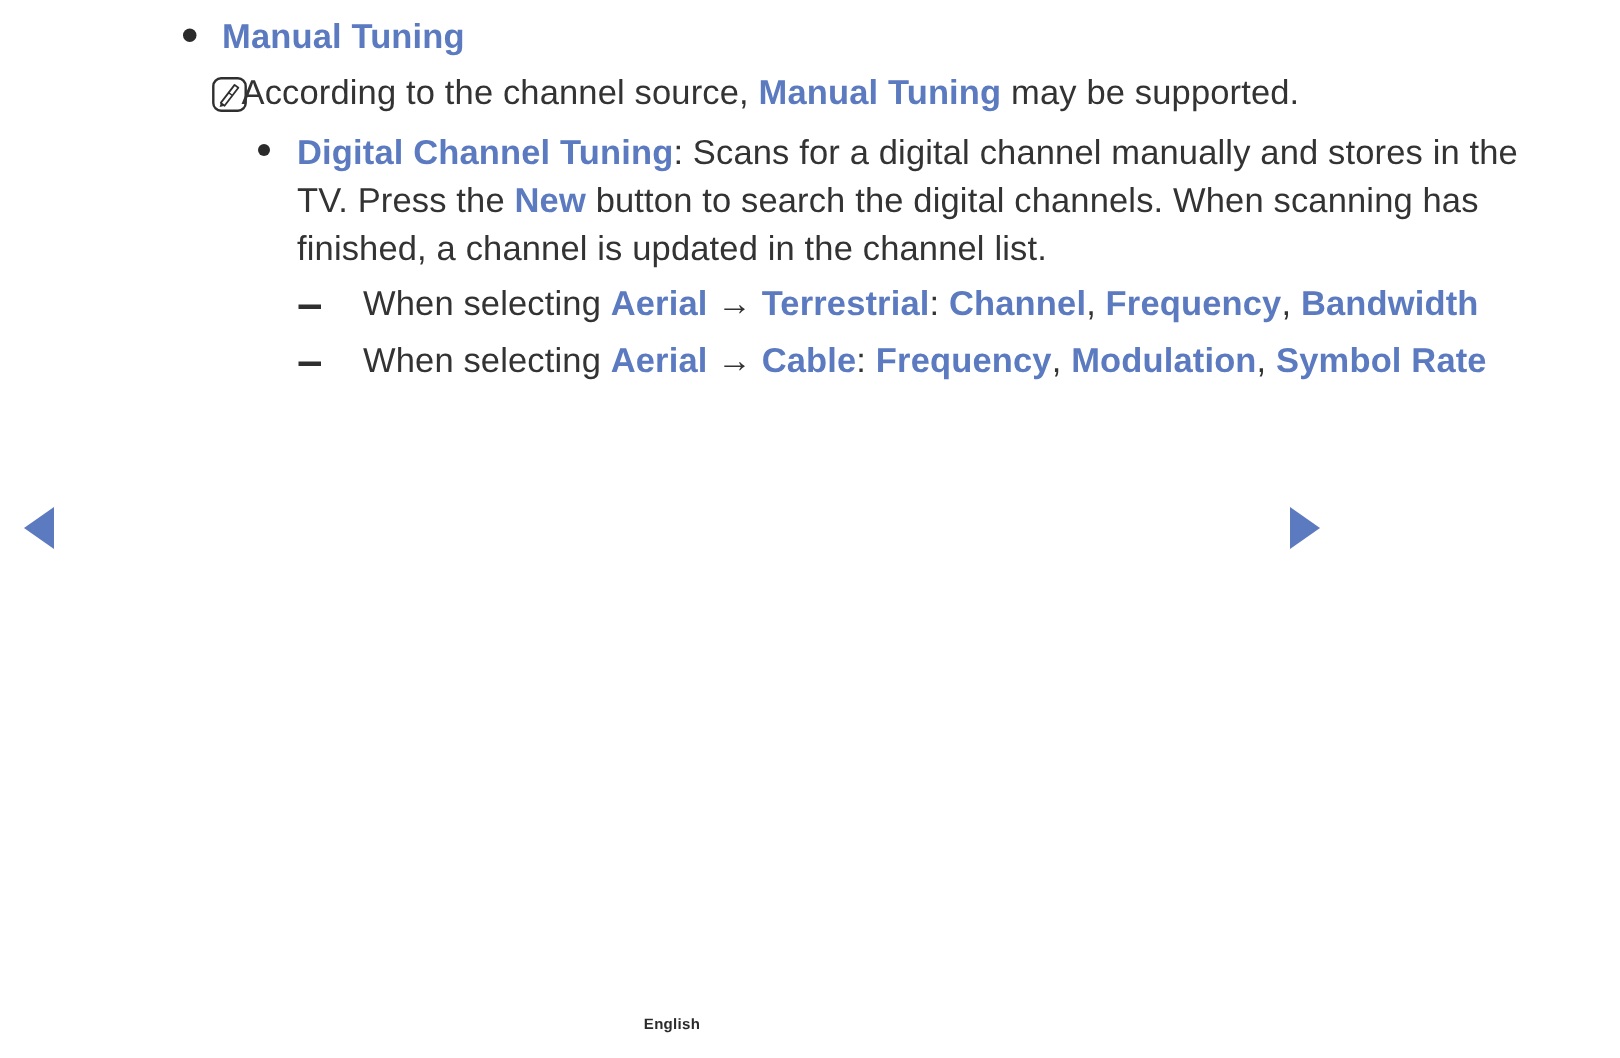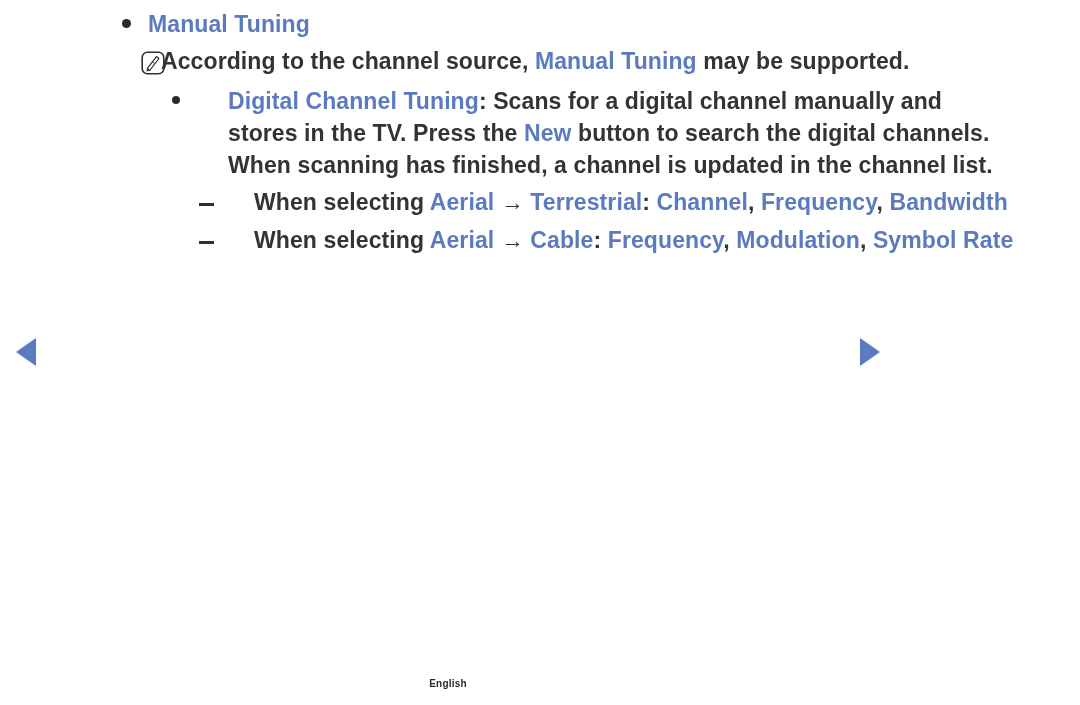--- a/index.html
+++ b/index.html
@@ -94,40 +94,38 @@
     display: inline-block;
     margin-top: 5px;
   }
   .note-icon svg {
     display: block;
   }
 
   
   .lvl2 {
     margin-top: 8px;
-    gap: 30px;
   }
   .lvl2 .marker {
     width: 94px;
     padding-left: 50px;
     box-sizing: border-box;
   }
   .lvl2 .marker .bullet-dot {
     margin-top: 11px;
     width: 8px;
     height: 8px;
   }
   .lvl2 .text {
     flex: 1;
   }
 
   
   .lvl3 {
     margin-top: 5px;
-    gap: 12px;
   }
   .lvl3 .marker {
     width: 138px;
     padding-left: 95px;
     box-sizing: border-box;
     justify-content: flex-start;
   }
   .dash {
     display: inline-block;
     width: 15px;
@@ -153,21 +151,21 @@
     font-weight: bold;
   }
 
   .accent {
     color: #5b7ac0;
     font-weight: bold;
   }
 
   .plain {
     color: #333333;
-    font-weight: bold;
+    font-weight: normal;
   }
 
   .lvl3 .text {
     font-size: 23px;
     line-height: 33px;
   }
 
   
   .footer {
     position: absolute;

